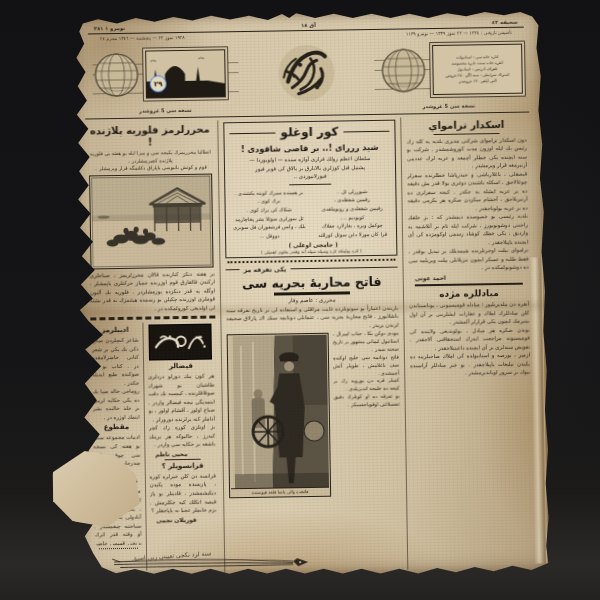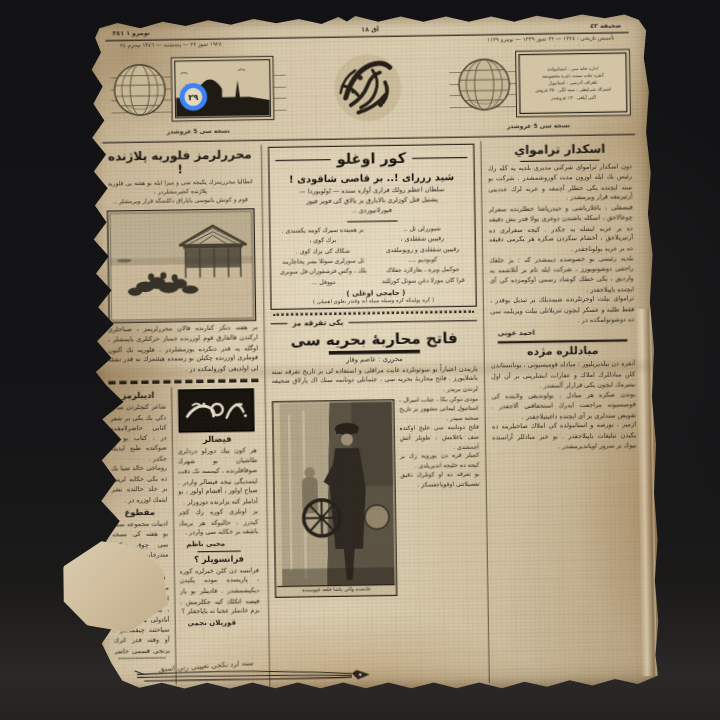--- a/index.html
+++ b/index.html
@@ -44,21 +44,21 @@
   .rule-thick{border:0;border-top:1.6px solid #241f17;margin:2px 2px 2px 2px;}
   .hdr-row2{display:flex;justify-content:space-between;font-size:4.6px;color:#3b3326;padding:0 14px;}
   .masthead{display:flex;align-items:center;justify-content:space-between;height:62px;margin-top:3px;padding:0 4px;}
   .panel{display:flex;align-items:center;gap:3px;width:150px;height:56px;position:relative;}
   .panel .hatch{position:absolute;inset:8px 2px 8px 2px;z-index:0;
     background:repeating-linear-gradient(180deg,transparent 0 9px,rgba(62,52,38,.5) 9px 9.8px);}
   .globe{position:relative;z-index:1;}
   .frame-box{position:relative;z-index:1;border:1.4px solid #2a241c;box-shadow:0 0 0 2px #cdbd9e,0 0 0 2.8px #2a241c;background:#d3c4a5;}
   .mosque-box{width:78px;height:46px;}
   .stamp{position:absolute;left:3px;bottom:5px;width:15px;height:15px;border-radius:50%;
-    background:#e4d7ba;border:4px solid #3b82f6;font-size:7px;font-weight:bold;color:#241f17;
+    background:#e4d7ba;border:1px solid #3b82f6;font-size:7px;font-weight:bold;color:#241f17;
     display:flex;align-items:center;justify-content:center;z-index:2;}
   .info-box{width:86px;height:46px;font-size:3.8px;line-height:1.6;text-align:center;color:#2e2820;
     display:flex;align-items:center;justify-content:center;padding:1px;}
   .roundel{width:62px;height:62px;flex:0 0 auto;margin-top:2px;}
   .price-row{display:flex;justify-content:space-between;font-size:5px;font-weight:bold;color:#2e2820;padding:2px 52px 1px 52px;}
   
   .content{display:flex;align-items:stretch;margin:3px 14px 0 14px;height:452px;overflow:hidden;
     border-top:1px solid #2a241c;padding-top:3px;}
   .col{overflow:hidden;}
   .col-right{width:120px;flex:0 0 auto;border-left:1px solid rgba(52,42,28,.6);padding:2px 3px 0 5px;}

